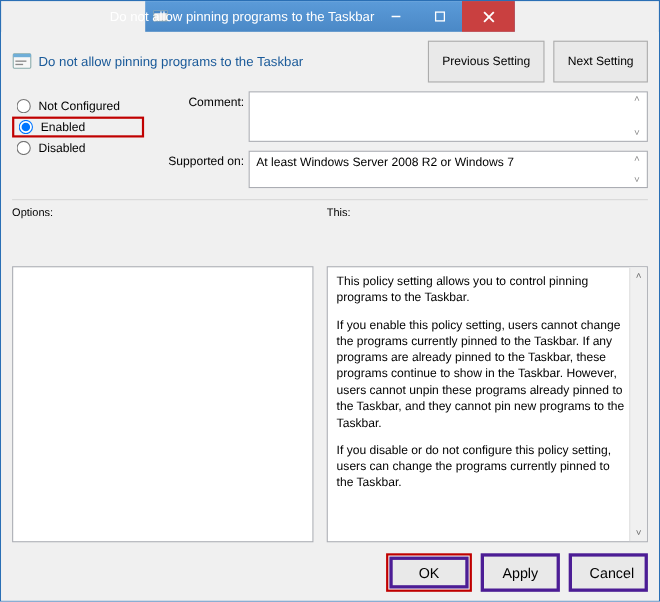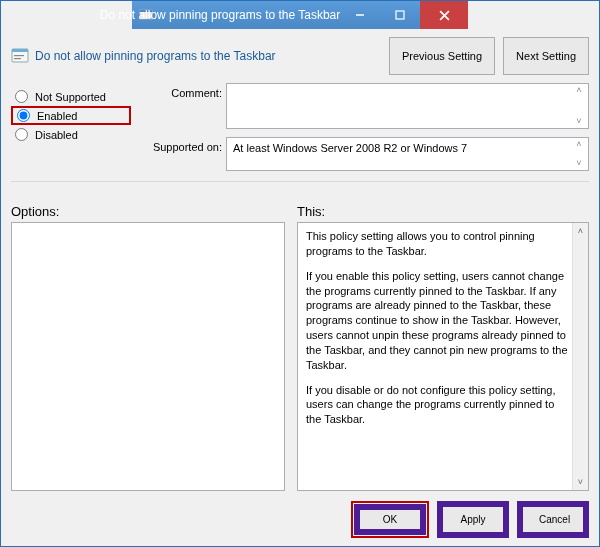--- a/index.html
+++ b/index.html
@@ -158,30 +158,30 @@
 
   hr.divider {
     border: none;
     border-top: 1px solid #d8d8d8;
     margin: 6px 0 6px 0;
   }
 
   .panes-labels {
     display: flex;
     gap: 12px;
-    font-size: 13px;
+    font-size: 10px;
     margin-bottom: 3px;
-    margin-top: 16px;
   }
   .panes-labels .lbl-options { width: 274px; }
   .panes {
     flex: 1;
     display: flex;
     gap: 12px;
     min-height: 0;
+    margin-top: 40px;
   }
   .pane {
     background: #fff;
     border: 1px solid #abadb3;
     font-size: 11px;
     overflow: hidden;
     position: relative;
   }
   .pane.options { width: 274px; }
   .pane.help { flex: 1; padding: 6px 18px 6px 8px; line-height: 1.35; }
@@ -202,24 +202,24 @@
   .pane .vscroll span { padding: 2px 0; cursor: pointer; }
 
   .footer {
     display: flex;
     justify-content: flex-end;
     gap: 8px;
     padding-top: 10px;
   }
   .btn-footer {
     background: #e9e9e9;
-    border: 6px solid #4c1d95;
+    border: 3px solid #4c1d95;
     padding: 4px 16px;
     width: 72px;
-    font-size: 10px;
+    font-size: 13px;
     font-family: inherit;
     cursor: pointer;
   }
   .ok-wrap {
     border: 2px solid #c00000;
     padding: 1px;
   }
 </style>
 </head>
 <body>
@@ -269,21 +269,21 @@
       <div class="navbtns">
         <button class="btn">Previous Setting</button>
         <button class="btn">Next Setting</button>
       </div>
     </div>
 
     <div class="config">
       <div class="radios">
         <label class="radio-row">
           <input type="radio" name="state" style="">
-          <span>Not Supported</span>
+          <span>Not Configured</span>
         </label>
         <label class="radio-row highlight-red">
           <input type="radio" name="state" checked="" style="">
           <span>Enabled</span>
         </label>
         <label class="radio-row">
           <input type="radio" name="state" style="">
           <span>Disabled</span>
         </label>
       </div>

